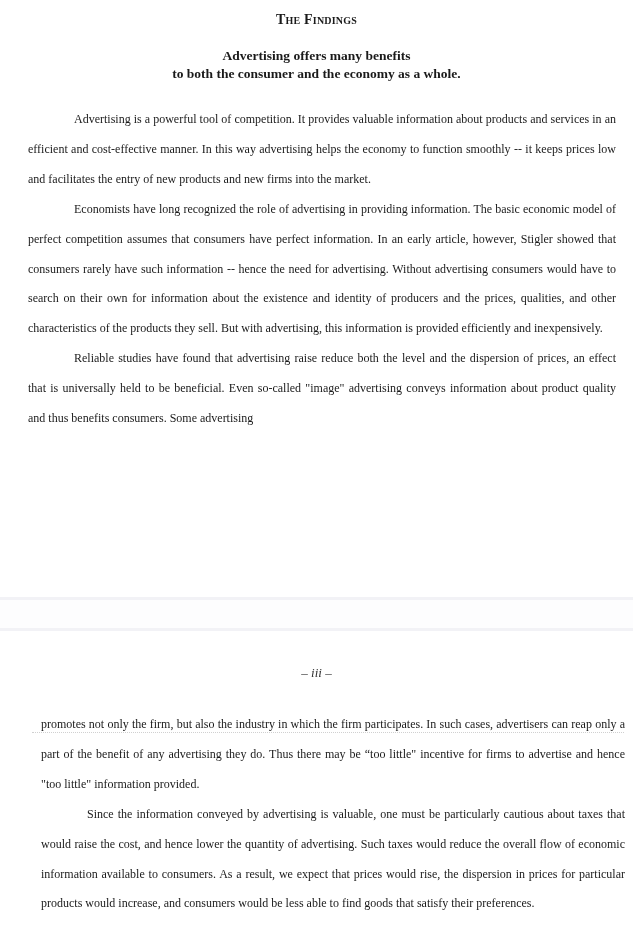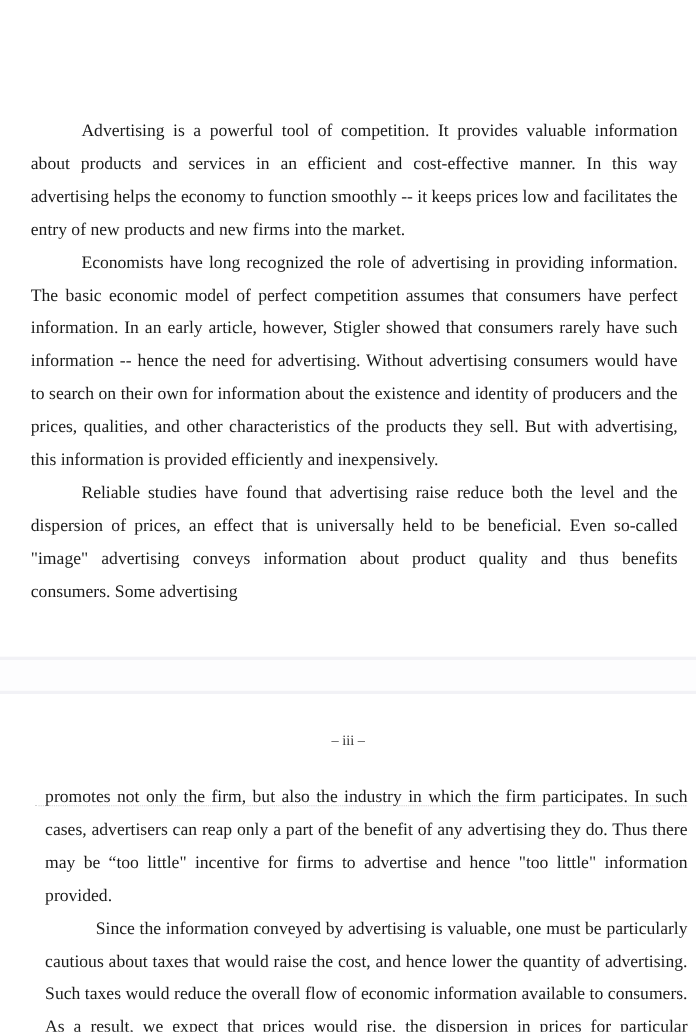--- a/index.html
+++ b/index.html
@@ -54,56 +54,62 @@
       width: 633px;
       text-align: center;
       font-weight: bold;
       font-size: 13.5px;
       line-height: 18px;
     }
     .subheading span { display: block; }
 
     .body-text {
       position: absolute;
-      font-size: 16px;
+      font-size: 12px;
       line-height: 29.9px;
       text-align: justify;
     }
     .p1 { top: 105px; left: 28px; width: 588px; }
     .p2 { top: 710px; left: 41px; width: 584px; }
 
     .para {
       margin: 0;
       text-indent: 46px;
     }
     .para.no-indent { text-indent: 0; }
 
     .page-number {
       position: absolute;
       top: 665px;
       left: 0;
       width: 633px;
       text-align: center;
       font-size: 13px;
       color: #333;
+      font-style: italic;
     }
 
     .faint-rule {
       position: absolute;
       left: 32px;
       top: 732px;
       width: 592px;
       height: 0;
       border-top: 1px dotted #d0d0d0;
     }
   </style>
 </head>
 <body>
 
 <div class="page page-1">
+  <div class="section-heading">The Findings</div>
+  <div class="subheading">
+    <span>Advertising offers many benefits</span>
+    <span>to both the consumer and the economy as a whole.</span>
+  </div>
   <div class="body-text p1">
     <p class="para">Advertising is a powerful tool of competition.  It provides valuable information about products and services in an efficient and cost-effective manner.  In this way advertising helps the economy to function smoothly -- it keeps prices low and facilitates the entry of new products and new firms into the market.</p>
     <p class="para">Economists have long recognized the role of advertising in providing information.  The basic economic model of perfect competition assumes that consumers have perfect information.  In an early article, however, Stigler showed that consumers rarely have such information -- hence the need for advertising.  Without advertising consumers would have to search on their own for information about the existence and identity of producers and the prices, qualities, and other characteristics of the products they sell.  But with advertising, this information is provided efficiently and inexpensively.</p>
     <p class="para">Reliable studies have found that advertising raise reduce both the level and the dispersion of prices, an effect that is universally held to be beneficial.  Even so-called "image" advertising conveys information about product quality and thus benefits consumers.  Some advertising</p>
   </div>
 </div>
 
 <div class="gap"></div>
 
 <div class="page page-2"></div>

